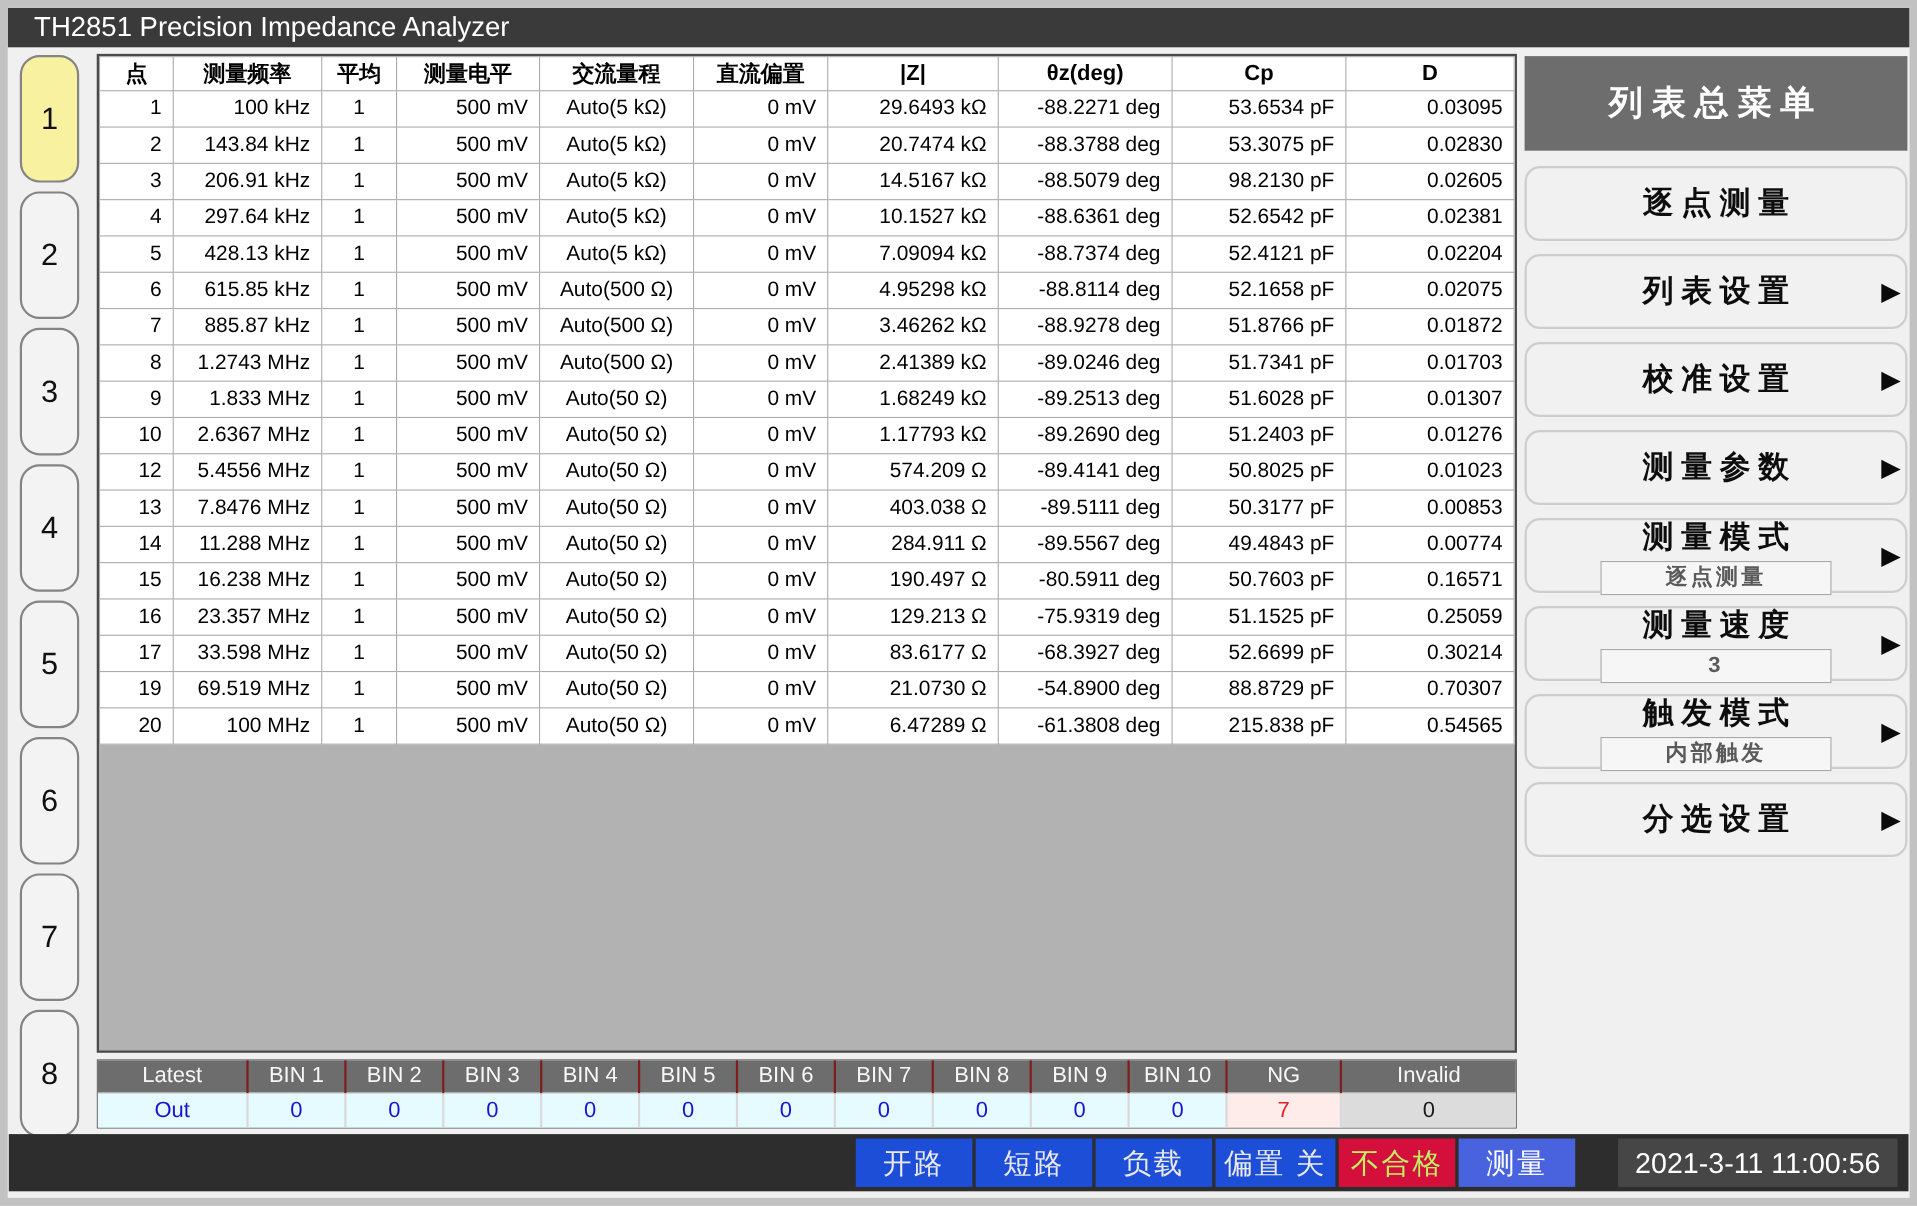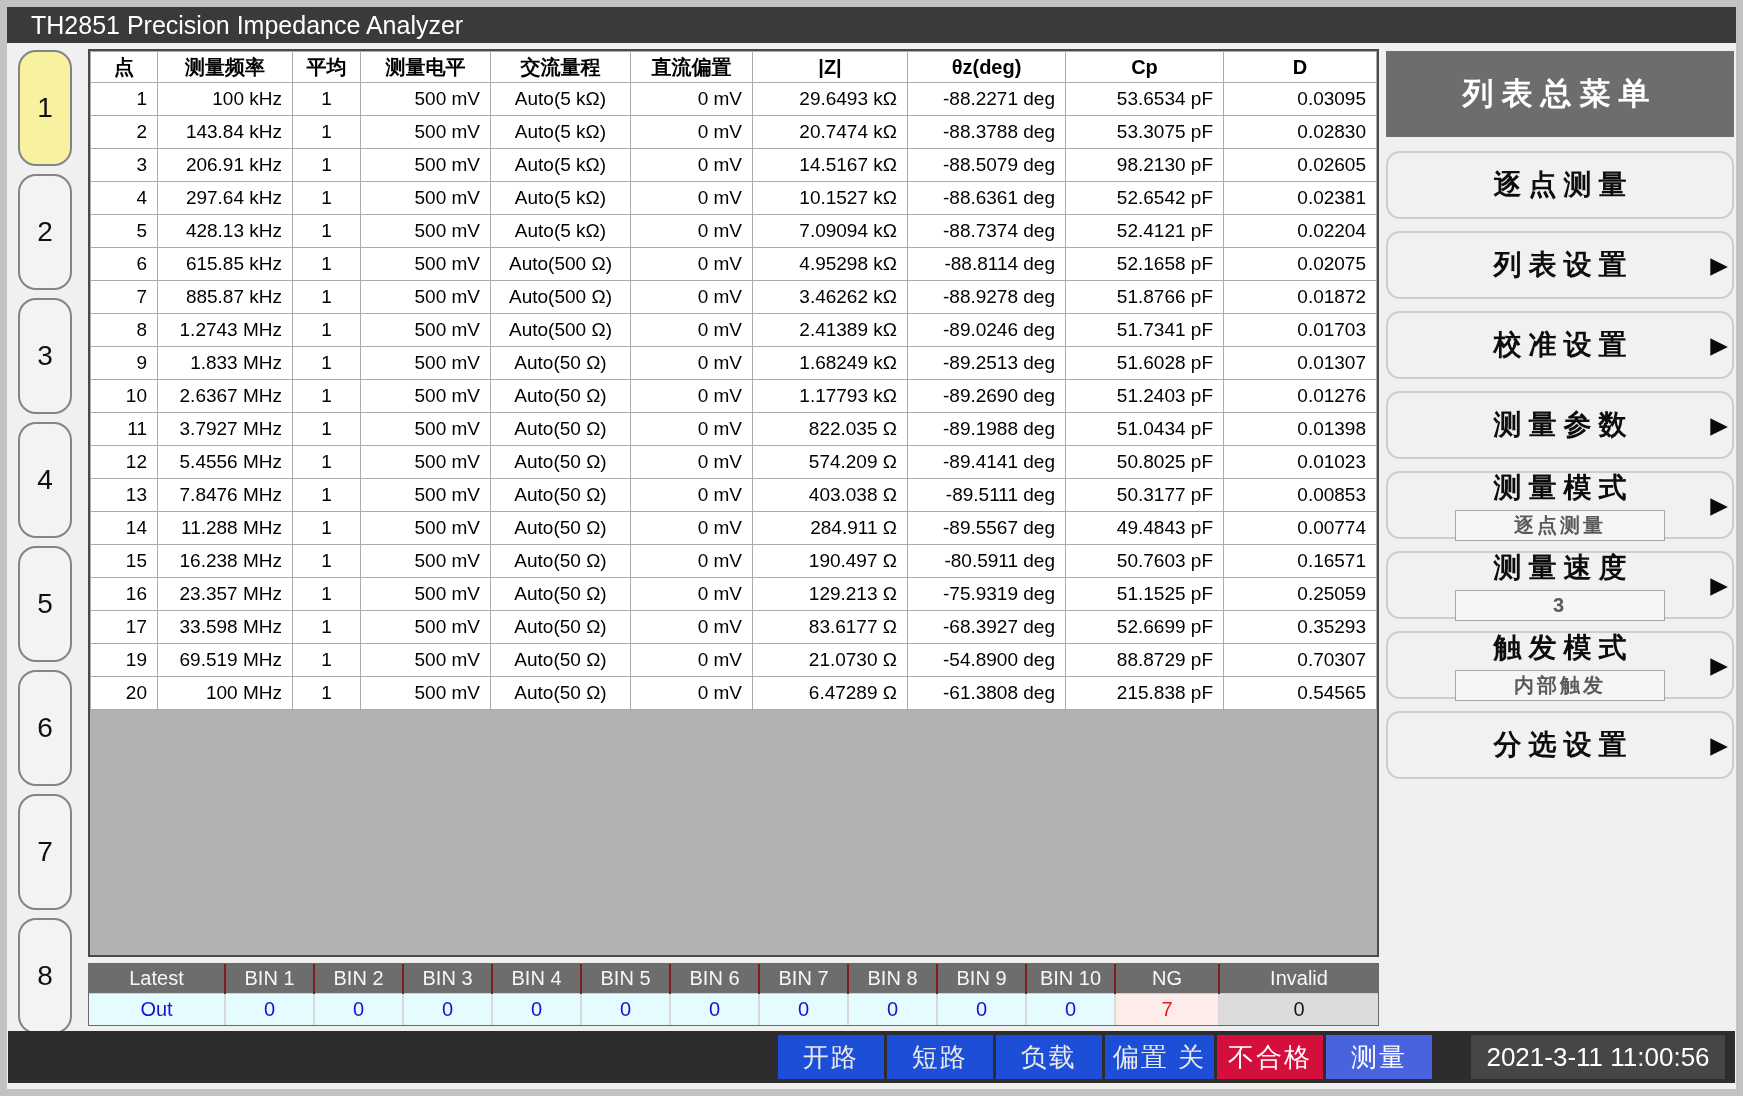--- a/index.html
+++ b/index.html
@@ -92,21 +92,21 @@
     position:absolute; left:1px; right:1px; bottom:6px; height:52px;
     background:#2d2d2d; display:flex; align-items:center; justify-content:flex-end;
     gap:3px; padding-right:10px; box-sizing:border-box;
   }
   .st-btn {
     height:44px; min-width:106px; padding:0 8px; box-sizing:border-box;
     display:flex; align-items:center; justify-content:center;
     font-size:26px; letter-spacing:2px;
   }
   .st-gray { background:#1d4ed8; color:#e9e9e9; }
-  .st-red  { background:#d50f3c; color:#ffffff; }
+  .st-red  { background:#d50f3c; color:#bef264; }
   .st-blue { background:#4863dd; color:#ffffff; }
   .st-datetime {
     margin-left:36px; height:44px; width:254px;
     background:#464646; color:#ffffff; font-size:26px;
     display:flex; align-items:center; justify-content:center;
   }
 </style>
 </head>
 <body>
 
@@ -271,32 +271,20 @@
               <td class="ctr">1</td>
               <td class="ra">500 mV</td>
               <td class="ctr">Auto(50 Ω)</td>
               <td class="ra">0 mV</td>
               <td class="ra">1.17793 kΩ</td>
               <td class="ra">-89.2690 deg</td>
               <td class="ra">51.2403 pF</td>
               <td class="ra">0.01276</td>
             </tr>
             <tr>
-              <td class="ra">11</td>
-              <td class="ra">3.7927 MHz</td>
-              <td class="ctr">1</td>
-              <td class="ra">500 mV</td>
-              <td class="ctr">Auto(50 Ω)</td>
-              <td class="ra">0 mV</td>
-              <td class="ra">822.035 Ω</td>
-              <td class="ra">-89.1988 deg</td>
-              <td class="ra">51.0434 pF</td>
-              <td class="ra">0.01398</td>
-            </tr>
-            <tr>
               <td class="ra">12</td>
               <td class="ra">5.4556 MHz</td>
               <td class="ctr">1</td>
               <td class="ra">500 mV</td>
               <td class="ctr">Auto(50 Ω)</td>
               <td class="ra">0 mV</td>
               <td class="ra">574.209 Ω</td>
               <td class="ra">-89.4141 deg</td>
               <td class="ra">50.8025 pF</td>
               <td class="ra">0.01023</td>
@@ -352,21 +340,21 @@
             <tr>
               <td class="ra">17</td>
               <td class="ra">33.598 MHz</td>
               <td class="ctr">1</td>
               <td class="ra">500 mV</td>
               <td class="ctr">Auto(50 Ω)</td>
               <td class="ra">0 mV</td>
               <td class="ra">83.6177 Ω</td>
               <td class="ra">-68.3927 deg</td>
               <td class="ra">52.6699 pF</td>
-              <td class="ra">0.35293</td>
+              <td class="ra">0.30214</td>
             </tr>
             <tr>
               <td class="ra">19</td>
               <td class="ra">69.519 MHz</td>
               <td class="ctr">1</td>
               <td class="ra">500 mV</td>
               <td class="ctr">Auto(50 Ω)</td>
               <td class="ra">0 mV</td>
               <td class="ra">21.0730 Ω</td>
               <td class="ra">-54.8900 deg</td>

